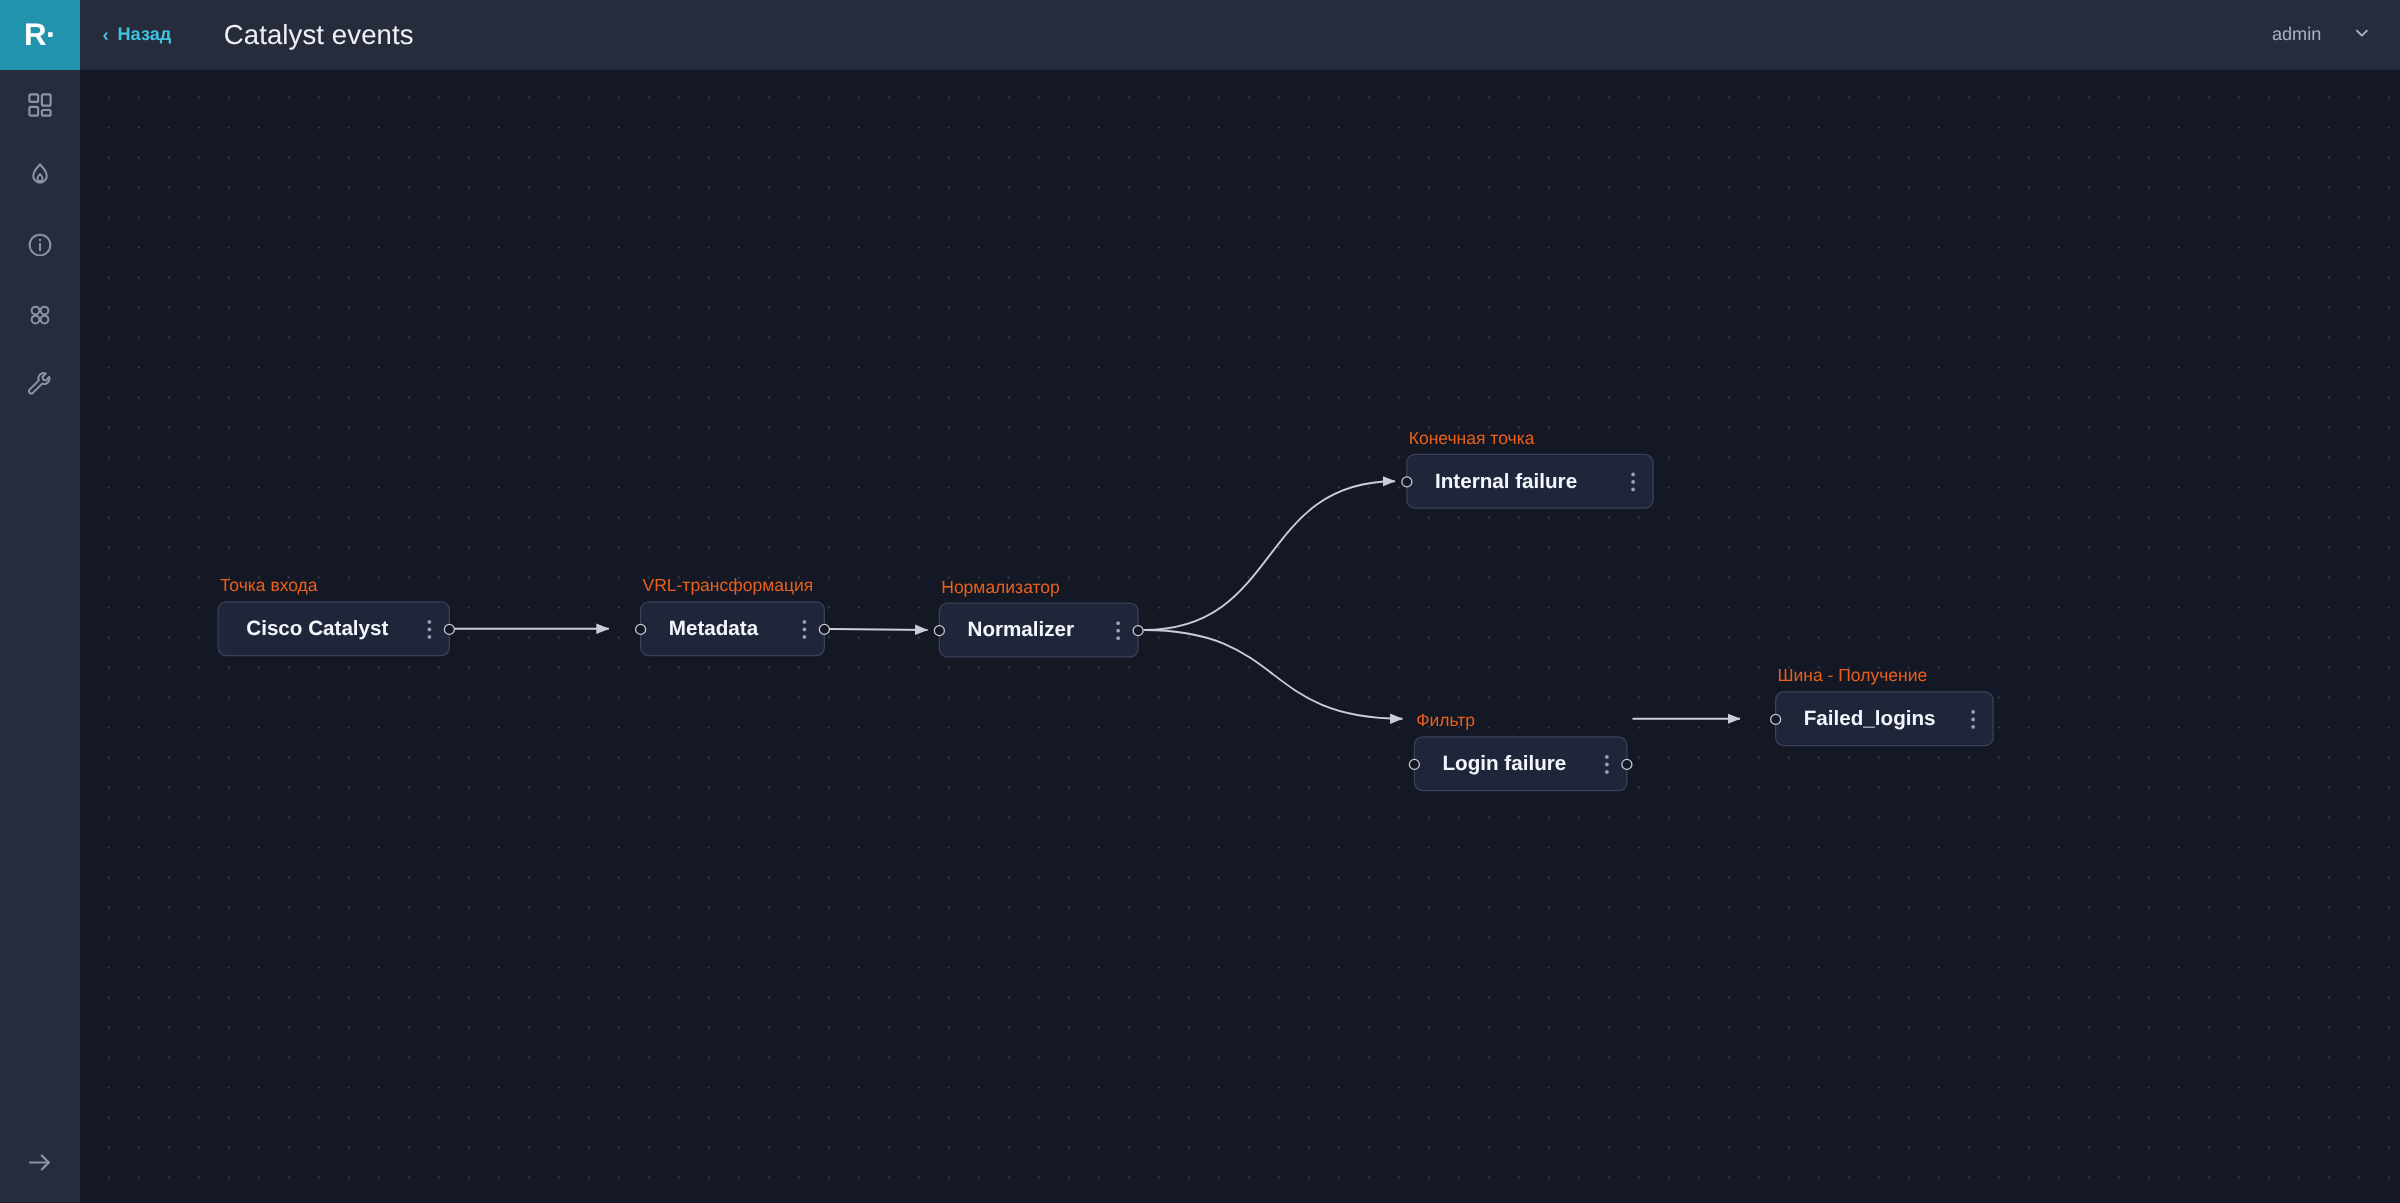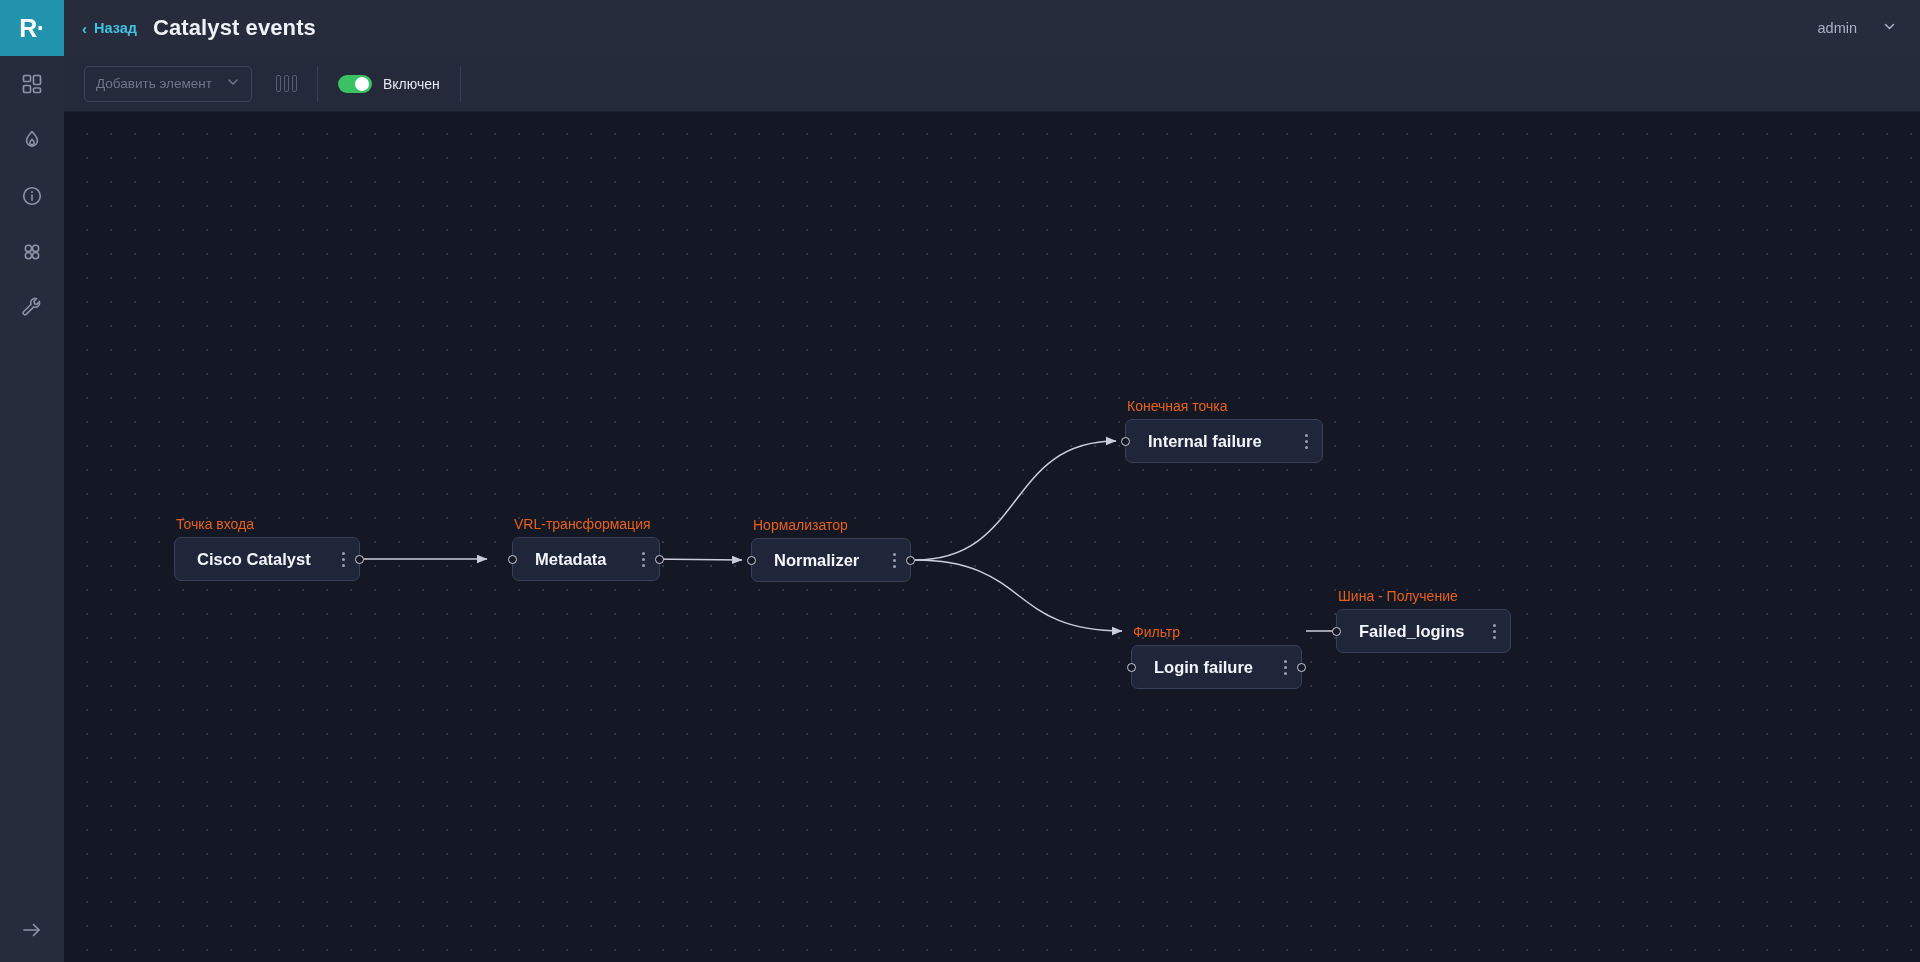--- a/index.html
+++ b/index.html
@@ -60,24 +60,24 @@
     position: relative;
   }
   #back-btn {
     display: flex; align-items: center; gap: 7px;
     color: #3fc3e0;
     font-size: 14.5px; font-weight: bold;
     cursor: pointer;
   }
   #back-chevron { font-size: 15px; line-height: 1; display: block; }
   #page-title {
-    margin-left: 16px;
+    margin-left: 42px;
     color: #eef1f7;
     font-size: 22px;
-    font-weight: bold;
+    font-weight: normal;
     letter-spacing: 0.1px;
   }
   #user-menu {
     margin-left: auto;
     display: flex; align-items: center; gap: 26px;
     color: #aab1c4; font-size: 14.5px;
     cursor: pointer;
   }
   #user-caret { display:block; }
 
@@ -265,47 +265,20 @@
       <div id="user-menu">
         <span>admin</span>
         <span id="user-caret">
           <svg width="13" height="13" viewBox="0 0 13 13" fill="none" stroke="#aab1c4" stroke-width="1.5" stroke-linecap="round" stroke-linejoin="round">
             <polyline points="2.5,4.5 6.5,8.5 10.5,4.5"></polyline>
           </svg>
         </span>
       </div>
     </div>
 
-    <div id="toolbar">
-      <div id="add-element">
-        <span id="add-element-label">Добавить элемент</span>
-        <span id="add-caret">
-          <svg width="14" height="14" viewBox="0 0 14 14" fill="none" stroke="#6f7689" stroke-width="1.6" stroke-linecap="round" stroke-linejoin="round">
-            <polyline points="3,5 7,9 11,5"></polyline>
-          </svg>
-        </span>
-      </div>
-
-      <div id="columns-icon">
-        <i></i>
-        <i></i>
-        <i></i>
-      </div>
-
-      <div class="tb-divider"></div>
-
-      <div id="toggle-group">
-        <div id="toggle-switch">
-          <div id="toggle-knob"></div>
-        </div>
-        <span id="toggle-label">Включен</span>
-      </div>
-
-      <div class="tb-divider"></div>
-    </div>
 
     <div id="canvas">
       <svg id="edges">
           <defs>
             <marker id="arrow" viewBox="0 0 10 10" refX="9.5" refY="5" markerWidth="7" markerHeight="7" orient="auto-start-reverse">
               <path d="M0,1 L10,5 L0,9 z" fill="#c9ced9"></path>
             </marker>
           </defs>
           <path d="M300,447 L423,447" fill="none" stroke="#c9ced9" stroke-width="1.5" marker-end="url(#arrow)"></path>
           <path d="M584,447 L678,448" fill="none" stroke="#c9ced9" stroke-width="1.5" marker-end="url(#arrow)"></path>
@@ -370,21 +343,21 @@
               <div class="node-label">Login failure</div>
               <div class="node-menu">
                 <i></i>
                 <i></i>
                 <i></i>
               </div>
               <div class="port in"></div>
               <div class="port out"></div>
             </div>
           </div>
-          <div class="node-group" style="left: 1272px; top: 497px; width: 175px;">
+          <div class="node-group" style="left: 1356px; top: 497px; width: 175px;">
             <div class="node-type">Шина - Получение</div>
             <div class="node-box">
               <div class="node-label">Failed_logins</div>
               <div class="node-menu">
                 <i></i>
                 <i></i>
                 <i></i>
               </div>
               <div class="port in"></div>
             </div>

